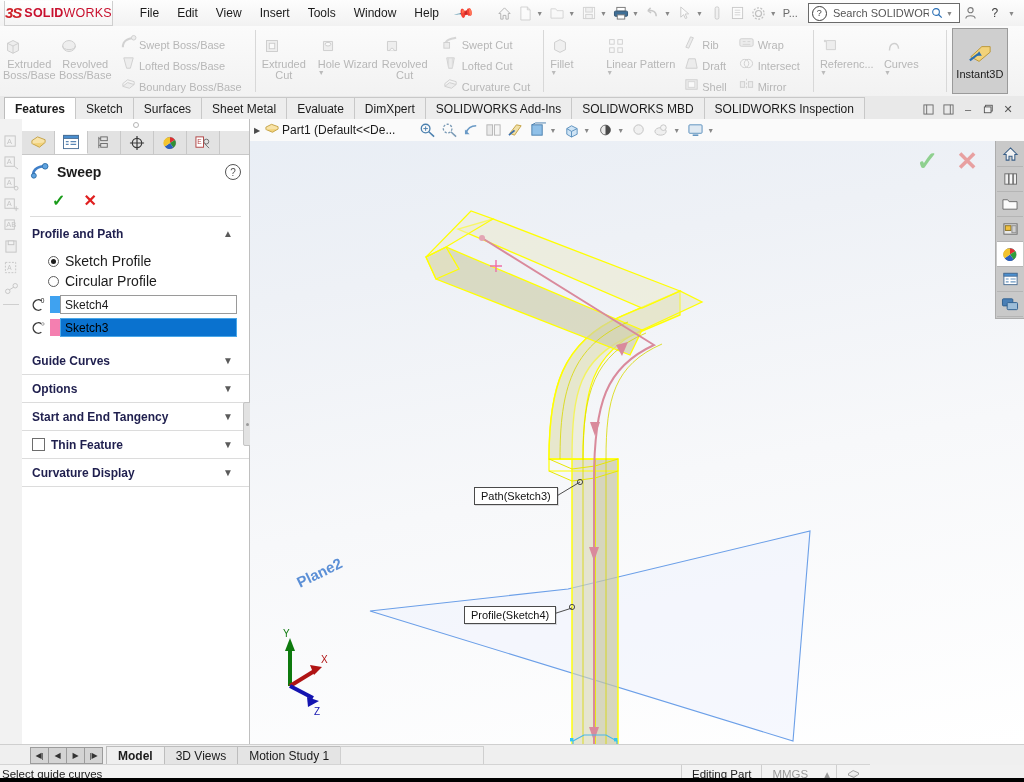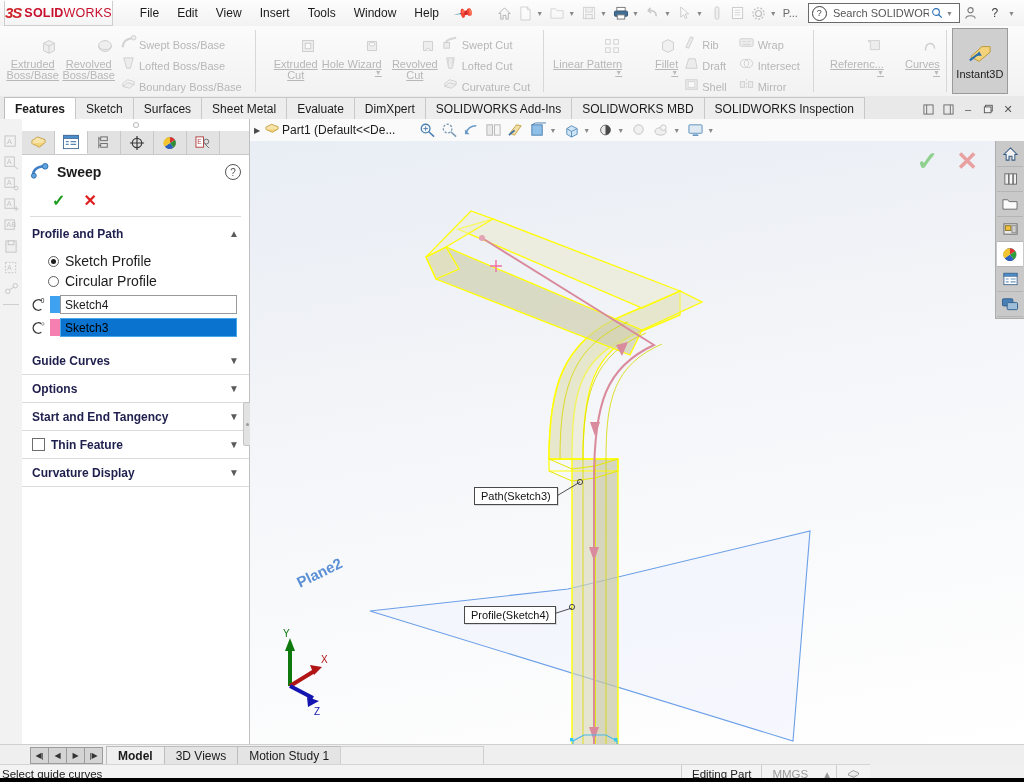--- a/index.html
+++ b/index.html
@@ -58,22 +58,22 @@
 
   
   .ribbon{
     position:absolute;left:0;top:26px;width:1024px;height:70px;
     background:linear-gradient(#fbfbfb,#f2f2f2);
     border-bottom:1px solid #d0d0d0;
     display:flex;align-items:stretch;
   }
   .rgroup{display:flex;align-items:stretch;padding:2px 3px;}
   .rbig{
-    width:56px;display:flex;flex-direction:column;align-items:flex-end;justify-content:flex-start;
-    padding-top:5px;color:#b7b7b7;text-align:center;line-height:11px;font-size:11px;text-decoration:underline;
+    width:56px;display:flex;flex-direction:column;align-items:flex-start;justify-content:flex-start;
+    padding-top:5px;color:#b7b7b7;text-align:center;line-height:11px;font-size:11px;
   }
   .rbig.wide{width:64px;}
   .rbig .glyph{height:26px;display:flex;align-items:center;justify-content:center;}
   .rstack{display:flex;flex-direction:column;justify-content:center;padding:1px 2px;}
   .rrow{display:flex;align-items:flex-end;height:21px;color:#b7b7b7;font-size:11px;white-space:nowrap;padding-right:5px;}
   .rrow .glyph{width:22px;display:flex;align-items:center;justify-content:center;}
   .rsep{width:1px;background:#d8d8d8;margin:4px 3px;}
   .instant3d{
     width:54px;margin:2px 2px;border:1px solid #9a9a9a;background:#cfcfcf;
     display:flex;flex-direction:column;align-items:center;justify-content:center;
@@ -123,21 +123,21 @@
   .pm-head .ttl{font-size:14px;font-weight:bold;margin-left:8px;}
   .pm-head .help{
     margin-left:auto;width:14px;height:14px;border-radius:50%;border:1.3px solid #555;
     font-size:10px;display:flex;align-items:center;justify-content:center;color:#555;
   }
   .pm-ok{display:flex;align-items:center;gap:18px;padding:6px 0 6px 30px;}
   .ok-check{color:#1a9c1a;font-size:16px;font-weight:bold;}
   .ok-x{color:#e02020;font-size:16px;font-weight:bold;}
   .pm-div{height:1px;background:#dcdcdc;margin:0 8px;}
   .sect{
-    display:flex;align-items:center;height:27px;padding:0 10px 0 10px;
+    display:flex;align-items:center;height:27px;padding:0 16px 0 10px;
     border-bottom:1px solid #dcdcdc;font-size:12px;font-weight:bold;color:#1f1f4e;
   }
   .sect .chev{margin-left:auto;color:#5a5a5a;font-size:10px;}
   .sect .cb{width:11px;height:11px;border:1px solid #6d6d6d;background:#fff;margin-right:6px;}
   .sect.plain{border-bottom:none;}
   .pm-body{padding:4px 0 0 0;}
   .radio-row{display:flex;align-items:center;padding:2px 0 2px 26px;font-size:14px;}
   .radio{
     width:11px;height:11px;border-radius:50%;border:1.4px solid #5d5d5d;background:#fff;
     margin-right:6px;display:flex;align-items:center;justify-content:center;box-sizing:border-box;
@@ -450,41 +450,41 @@
               </svg>
           </span>
           <span>Curvature Cut</span>
         </div>
       </div>
     </div>
 
     <div class="rsep"></div>
 
     <div class="rgroup">
+      <div class="rbig">
+        <span class="glyph">
+          <svg width="20" height="20" viewBox="0 0 22 22">
+              <path d="M5 7 L11 4 L17 7 L17 15 L11 18 L5 15 Z" fill="#f0f0f0" stroke="#cbcbcb"></path>
+            </svg>
+        </span>
+        <span>Fillet</span>
+        <span class="dn">▼</span>
+      </div>
       <div class="rbig wide" style="width:72px;">
         <span class="glyph">
           <svg width="20" height="20" viewBox="0 0 22 22">
               <g fill="none" stroke="#cfcfcf">
                 <rect x="4" y="4" width="5" height="5"></rect>
                 <rect x="13" y="4" width="5" height="5"></rect>
                 <rect x="4" y="13" width="5" height="5"></rect>
                 <rect x="13" y="13" width="5" height="5"></rect>
               </g>
             </svg>
         </span>
         <span>Linear Pattern</span>
-        <span class="dn">▼</span>
-      </div>
-      <div class="rbig">
-        <span class="glyph">
-          <svg width="20" height="20" viewBox="0 0 22 22">
-              <path d="M5 7 L11 4 L17 7 L17 15 L11 18 L5 15 Z" fill="#f0f0f0" stroke="#cbcbcb"></path>
-            </svg>
-        </span>
-        <span>Fillet</span>
         <span class="dn">▼</span>
       </div>
       <div class="rstack">
         <div class="rrow">
           <span class="glyph">
             <svg width="17" height="17" viewBox="0 0 18 18">
                 <path d="M3 14 L8 3 L11 4 L6 15 Z" fill="#ececec" stroke="#cfcfcf"></path>
               </svg>
           </span>
           <span>Rib</span>

